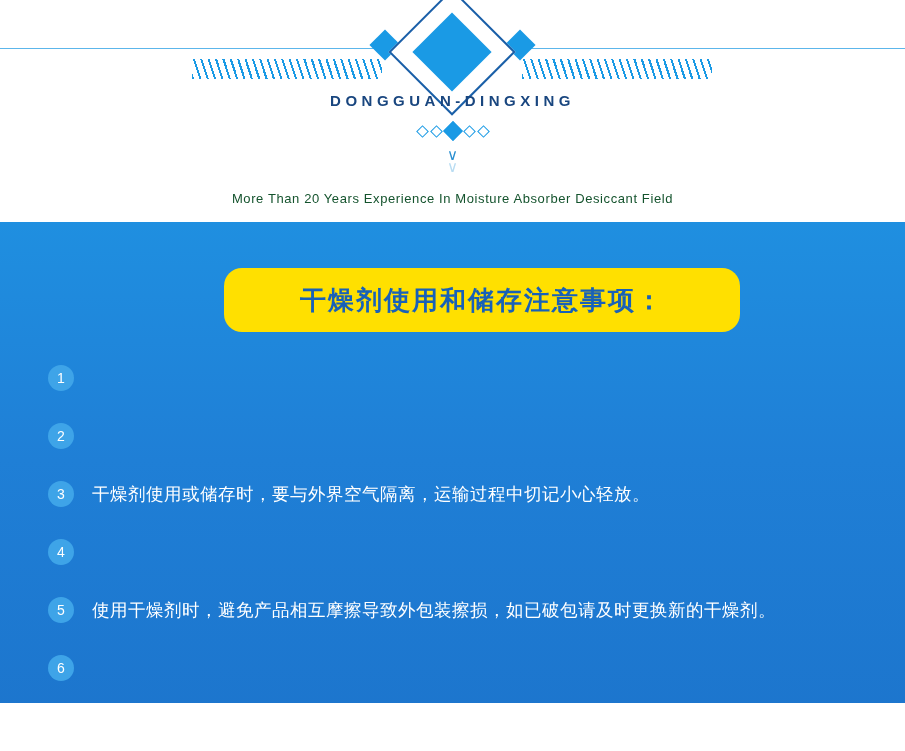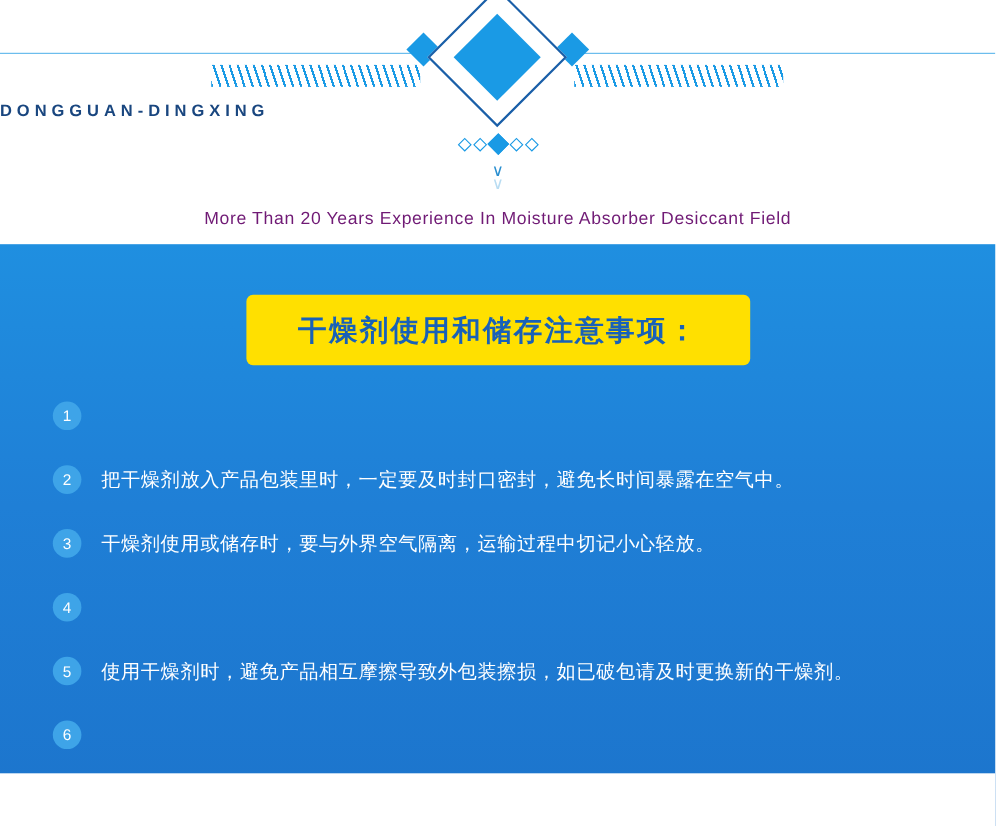--- a/index.html
+++ b/index.html
@@ -84,20 +84,21 @@
   }
   .hatch.left  { left: 192px;  width: 190px; }
   .hatch.right { left: 522px;  width: 190px; }
 
   
   .brand {
     position: absolute;
     top: 92px;
     left: 0;
     width: 905px;
+    text-align: center;
     color: #19467f;
     font-size: 15px;
     font-weight: bold;
     letter-spacing: 4.5px;
   }
 
   
   .mini-row {
     position: absolute;
     top: 122px;
@@ -133,42 +134,42 @@
   }
   .chev.c1 { top: 150px; color: #2a8fd0; }
   .chev.c2 { top: 162px; color: #b8dcf2; }
 
   .tagline {
     position: absolute;
     top: 191px;
     left: 0;
     width: 905px;
     text-align: center;
-    color: #701a75;
-    font-size: 16px;
+    color: #14532d;
+    font-size: 13px;
     letter-spacing: 0.6px;
   }
 
   
   .body-blue {
     position: relative;
     width: 905px;
     height: 529px;
     background: linear-gradient(180deg, #1f8fe0 0%, #1f7fd6 45%, #1c74cc 100%);
     overflow: hidden;
   }
 
   .title-badge {
     position: absolute;
     left: 224px;
     top: 46px;
-    width: 458px;
+    width: 516px;
     height: 64px;
     background: #ffe000;
-    border-radius: 6px;
+    border-radius: 18px;
     display: flex;
     align-items: center;
     justify-content: center;
   }
   .title-badge span {
     color: #1861b8;
     font-size: 26px;
     font-weight: bold;
     letter-spacing: 2px;
   }
@@ -251,21 +252,20 @@
     <div class="title-badge">
       <span>干燥剂使用和储存注意事项：</span>
     </div>
 
     <div class="list">
       <div class="row">
         <div class="num">1</div>
       </div>
       <div class="row">
         <div class="num">2</div>
-        <div class="row-text">把干燥剂放入产品包装里时，一定要及时封口密封，避免长时间暴露在空气中。</div>
       </div>
       <div class="row">
         <div class="num">3</div>
         <div class="row-text">干燥剂使用或储存时，要与外界空气隔离，运输过程中切记小心轻放。</div>
       </div>
       <div class="row">
         <div class="num">4</div>
       </div>
       <div class="row">
         <div class="num">5</div>

